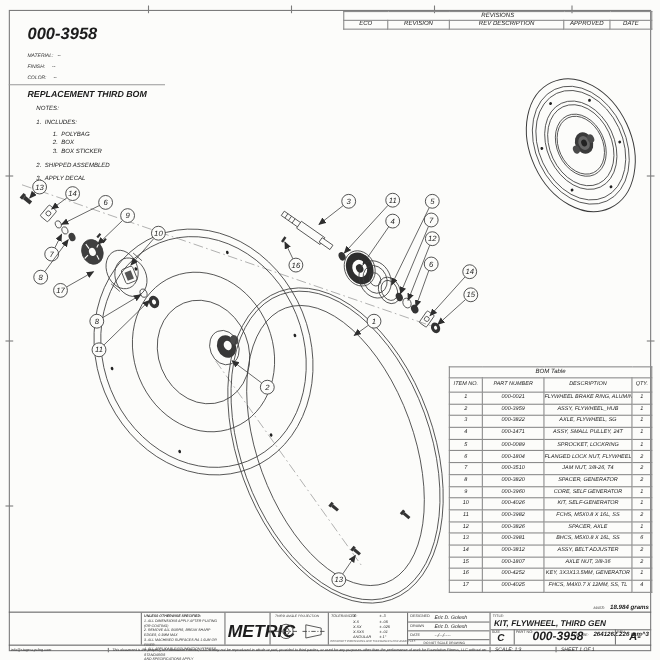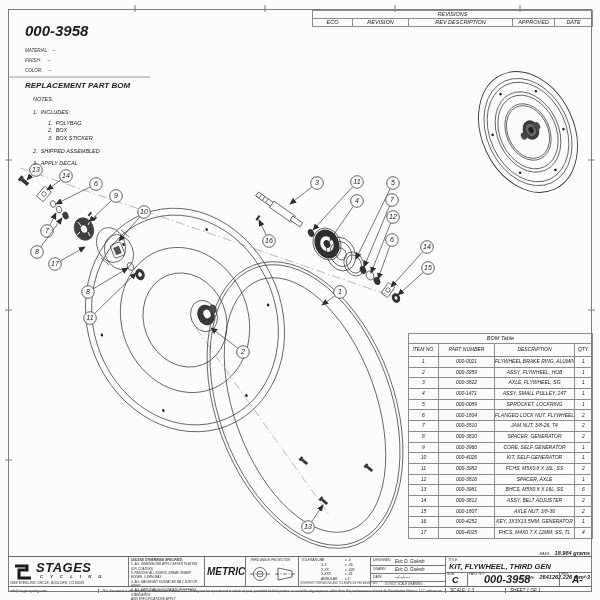--- a/index.html
+++ b/index.html
@@ -325,21 +325,21 @@
   <div class="abs" style="left:25px;top:22px;">
     <div class="it b" style="font-size:15px;">000-3958</div>
   </div>
   <div class="abs it" style="left:25px;top:46px;font-size:4.5px;line-height:2.2;color:#333;">
     <div><span>MATERIAL:</span>&nbsp;&nbsp;&nbsp;<span>--</span></div>
     <div><span>FINISH:</span>&nbsp;&nbsp;&nbsp;&nbsp;&nbsp;<span>--</span></div>
     <div><span>COLOR:</span>&nbsp;&nbsp;&nbsp;&nbsp;&nbsp;<span>--</span></div>
   </div>
 
   <div class="abs it" style="left:25px;top:81px;">
-    <div class="b" style="font-size:8px;">REPLACEMENT PART BOM</div>
+    <div class="b" style="font-size:8px;">REPLACEMENT THIRD BOM</div>
     <div style="font-size:5.5px;margin:6px 0 0 8px;">NOTES:</div>
     <div style="font-size:5.5px;margin:7px 0 0 8px;">
       <span>1.</span>&nbsp;&nbsp;<span>INCLUDES:</span>
     </div>
     <div style="font-size:5.5px;margin:5px 0 0 23px;line-height:1.35;">
       <div><span>1.</span>&nbsp;&nbsp;<span>POLYBAG</span></div>
       <div><span>2.</span>&nbsp;&nbsp;<span>BOX</span></div>
       <div><span>3.</span>&nbsp;&nbsp;<span>BOX STICKER</span></div>
     </div>
     <div style="font-size:5.5px;margin:6px 0 0 8px;">
@@ -498,40 +498,32 @@
 
   <div class="abs it" style="right:10px;top:538px;text-align:right;line-height:1.5;">
     <div><span class="lbl">MASS:</span>
       <span class="b" style="font-size:5.6px;">18.984 grams</span></div>
     <div><span class="lbl">VOLUME:</span>
       <span class="b" style="font-size:5.6px;">2641262.226 mm^3</span></div>
   </div>
 
   <div class="abs" style="left:8px;top:556px;width:584px;height:36px;border-top:1px solid #666;">
 
-    <div class="cell" style="left:0;top:0;width:120px;height:29px;border-left:none;">
-      <svg width="24" height="24" style="position:absolute;left:3px;top:3px;">
-        <path d="M4 6 L16 6 L16 10 L8 10 L8 18 L20 18" stroke="#1a1a1a" stroke-width="3" fill="none"></path>
-      </svg>
-      <div class="it" style="position:absolute;left:28px;top:3px;font-size:13px;font-weight:900;letter-spacing:0.5px;">STAGES</div>
-      <div class="it" style="position:absolute;left:32px;top:17px;font-size:4.2px;letter-spacing:3px;font-weight:bold;">C Y C L I N G</div>
-      <div class="microline it" style="position:absolute;left:2px;top:24px;width:116px;">5868 STERLING CIRCLE, BOULDER, CO 80301</div>
-    </div>
 
     <div class="cell tiny it" style="left:120px;top:0;width:76px;height:29px;padding:1px 2px;">
       <div class="b">UNLESS OTHERWISE SPECIFIED:</div>
       <div>1. ALL DIMENSIONS APPLY AFTER PLATING (OR COATING)</div>
       <div>2. REMOVE ALL BURRS, BREAK SHARP EDGES, 0.3MM MAX</div>
       <div>3. ALL MACHINED SURFACES RA 1.6UM OR FINER</div>
       <div>4. ALL APPLICABLE FOUNDATION FITNESS STANDARDS</div>
       <div>    AND SPECIFICATIONS APPLY</div>
     </div>
 
     <div class="cell" style="left:196px;top:0;width:41px;height:29px;">
-      <div class="it b" style="position:absolute;left:2px;top:9px;font-size:10px;">METRIC</div>
+      <div class="it b" style="position:absolute;left:2px;top:9px;font-size:16px;">METRIC</div>
     </div>
 
     <div class="cell" style="left:237px;top:0;width:53px;height:29px;">
       <div class="lbl it" style="position:absolute;left:4px;top:1px;font-size:3px;white-space:nowrap;">THIRD ANGLE PROJECTION</div>
       <svg width="50" height="20" style="position:absolute;left:2px;top:7px;">
         <g stroke="#444" stroke-width="0.8" fill="none">
           <circle cx="12" cy="10" r="6.5"></circle>
           <circle cx="12" cy="10" r="3"></circle>
           <line x1="2" y1="10" x2="22" y2="10" stroke-dasharray="4 1.5 1 1.5"></line>
           <path d="M30 4 L44 7 L44 13 L30 16 Z"></path>

